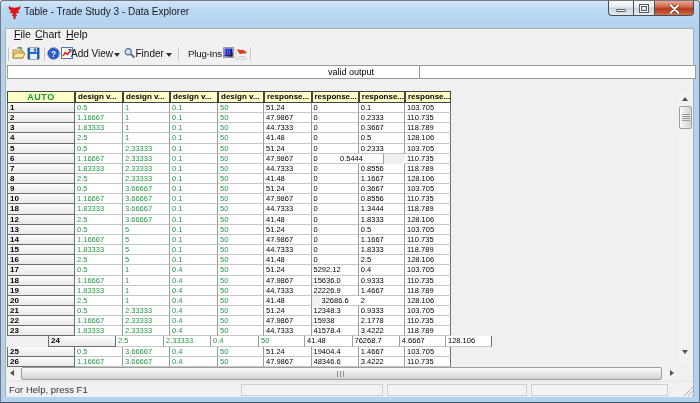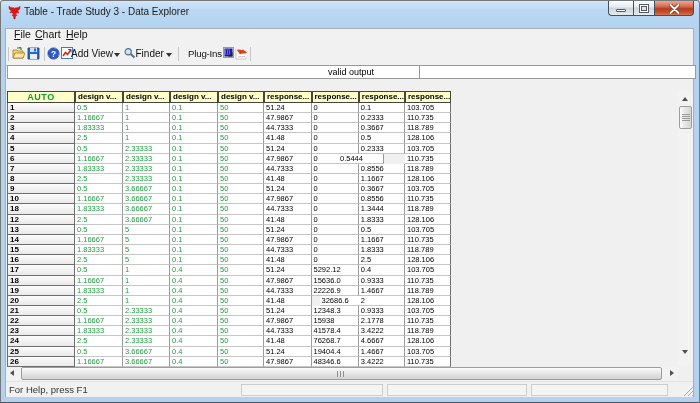--- a/index.html
+++ b/index.html
@@ -397,21 +397,21 @@
     <div class="rn" style="left:7px;width:68px;">23</div>
     <div class="ci" style="left:75.00px;width:48.00px;">1.83333</div>
     <div class="ci" style="left:123.00px;width:47.00px;">2.33333</div>
     <div class="ci" style="left:170.00px;width:48.00px;">0.4</div>
     <div class="ci" style="left:218.00px;width:46.00px;">50</div>
     <div class="co" style="left:264.00px;width:47.50px;">44.7333</div>
     <div class="co" style="left:311.50px;width:47.30px;">41578.4</div>
     <div class="co" style="left:358.80px;width:46.20px;">3.4222</div>
     <div class="co" style="left:405.00px;width:46.00px;border-right-color:#6e6e6e;">118.789</div>
   </div>
-<div class="trow" style="top:336.44px;">
+<div class="trow" style="top:336.44px;margin-left:41px;">
     <div class="rn" style="left:7px;width:68px;">24</div>
     <div class="ci" style="left:75.00px;width:48.00px;">2.5</div>
     <div class="ci" style="left:123.00px;width:47.00px;">2.33333</div>
     <div class="ci" style="left:170.00px;width:48.00px;">0.4</div>
     <div class="ci" style="left:218.00px;width:46.00px;">50</div>
     <div class="co" style="left:264.00px;width:47.50px;">41.48</div>
     <div class="co" style="left:311.50px;width:47.30px;">76268.7</div>
     <div class="co" style="left:358.80px;width:46.20px;">4.6667</div>
     <div class="co" style="left:405.00px;width:46.00px;border-right-color:#6e6e6e;">128.106</div>
   </div>

